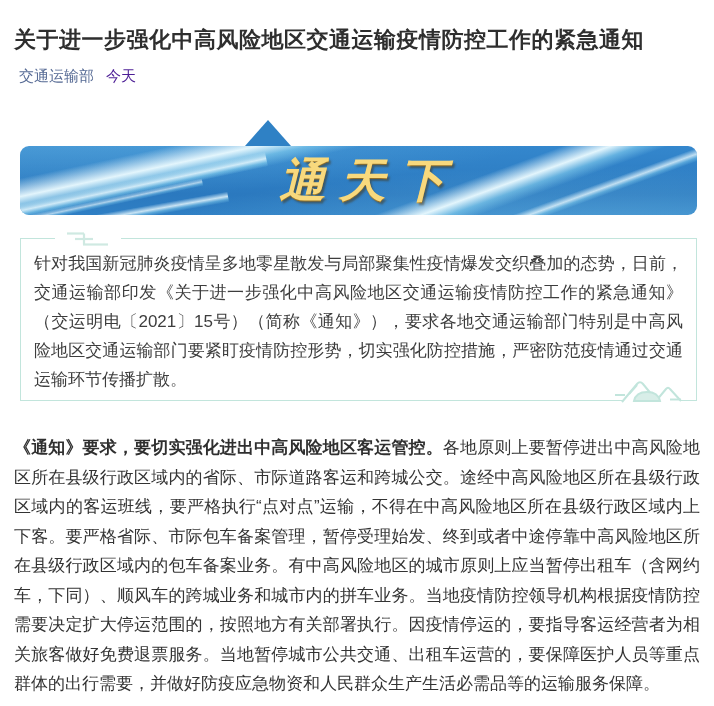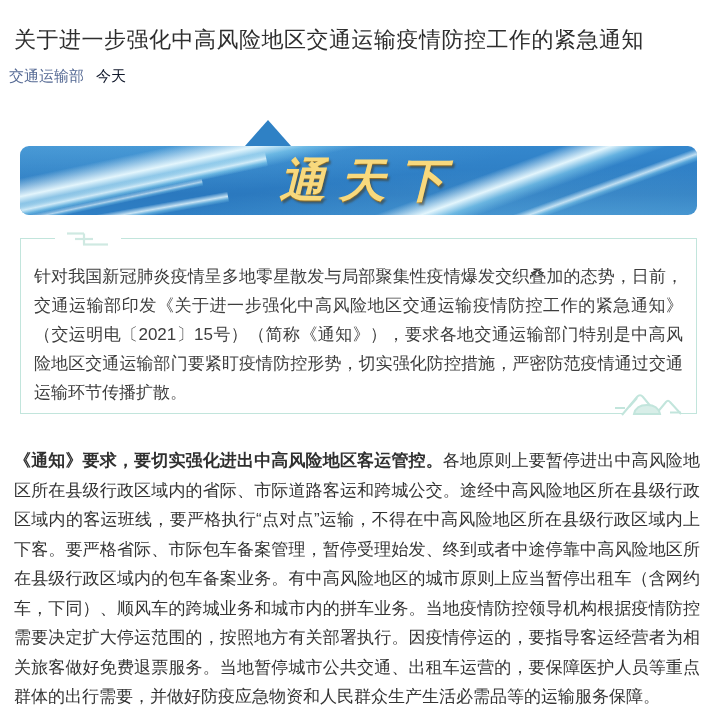--- a/index.html
+++ b/index.html
@@ -8,30 +8,30 @@
     position:relative;
     width:714px; height:706px;
     background:#ffffff;
     overflow:hidden;
     font-family:"Liberation Sans","DejaVu Sans",sans-serif;
   }
   
   .title {
     margin:25px 14px 0 14px;
     font-size:22px; line-height:30px;
-    font-weight:400; color:#2e2e2e;
+    font-weight:700; color:#2e2e2e;
     letter-spacing:0.5px;
   }
   .byline {
     display:flex; align-items:center; gap:12px;
-    margin:13px 14px 0 9px;
+    margin:13px 14px 0 19px;
     font-size:15px; line-height:16px;
   }
   .account { color:#576b95; cursor:pointer; }
-  .time { color:#0f172a; }
+  .time { color:#4c1d95; }
 
   
   .banner-area { margin-top:36px; }
   .banner-pointer {
     width:0; height:0; margin-left:245px;
     border-left:23px solid transparent;
     border-right:23px solid transparent;
     border-bottom:26px solid #2f81c5;
   }
   .banner {
@@ -65,21 +65,21 @@
     font-size:46px; letter-spacing:14px;
     color:#f8d97d;
     text-shadow:2px 3px 2px rgba(70,45,5,.45), 0 1px 0 #caa144;
   }
 
   
   .quote-box {
     position:relative;
     margin:23px 17px 0 20px;
     border:1px solid #c2e5dc;
-    padding:23px 13px 6px 13px;
+    padding:10px 13px 6px 13px;
     font-size:17px; line-height:29px;
     color:#3d3d3d; text-align:justify;
   }
   .cloud-deco {
     position:absolute; top:-9px; left:34px;
     width:66px; height:18px; background:#ffffff;
     display:flex; align-items:center; justify-content:center;
   }
   .mountain-deco {
     position:absolute; right:12px; bottom:-3px;

